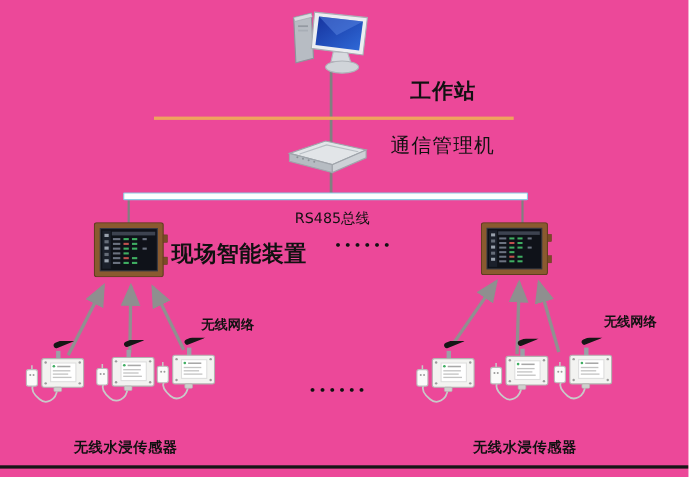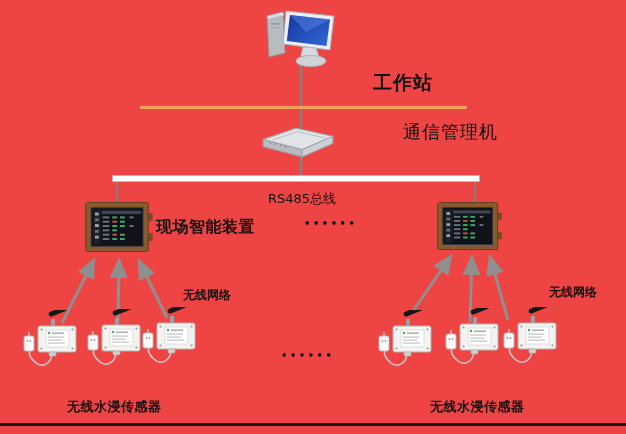--- a/index.html
+++ b/index.html
@@ -1,24 +1,24 @@
 <!DOCTYPE html>
 <html><head>
 <meta charset="utf-8">
 <style>
   html,body{margin:0;padding:0;background:#fff;}
-  #canvas{position:relative;width:626px;height:434px;background:#ef4444;overflow:hidden;
+  #canvas{position:relative;width:626px;height:434px;background:#ec4899;overflow:hidden;
           font-family:"DejaVu Sans","Liberation Sans",sans-serif;color:#111;}
   .abs{position:absolute;}
   .icon{position:absolute;z-index:2;}
   .lbl{position:absolute;z-index:3;white-space:nowrap;color:#111;}
   .lbl-workstation{left:373px;top:70px;font-size:19px;font-weight:bold;letter-spacing:1px;}
-  .lbl-comm{left:355px;top:120px;font-size:18px;font-weight:500;letter-spacing:1px;margin-left:48px;}
+  .lbl-comm{left:355px;top:120px;font-size:18px;font-weight:500;letter-spacing:1px;}
   .lbl-bus{left:268px;top:190px;font-size:13px;font-weight:normal;}
-  .lbl-dev-left{left:156px;top:217px;font-size:16px;font-weight:bold;letter-spacing:0.5px;}
+  .lbl-dev-left{left:156px;top:217px;font-size:20px;font-weight:bold;letter-spacing:0.5px;}
   .lbl-dev-right{left:499px;top:206px;font-size:15px;font-weight:bold;}
   .lbl-wifi-left{left:183px;top:287px;font-size:12px;font-weight:bold;}
   .lbl-wifi-right{left:549px;top:284px;font-size:12px;font-weight:bold;}
   .lbl-sens-left{left:67px;top:398px;font-size:13px;font-weight:bold;letter-spacing:0.5px;}
   .lbl-sens-right{left:430px;top:398px;font-size:13px;font-weight:bold;letter-spacing:0.5px;}
   .dots{position:absolute;z-index:3;font-size:10px;font-weight:bold;letter-spacing:2.5px;color:#111;}
   .dots-top{left:304px;top:218px;}
   .dots-bottom{left:281px;top:350px;}
   .orange-line{left:140px;top:106px;width:327px;height:3px;background:#f0a25e;z-index:1;}
   .bus-bar{left:112px;top:175px;width:366px;height:5px;background:#fdfeff;border:1.5px solid #8ccbe4;border-radius:1px;z-index:2;}

